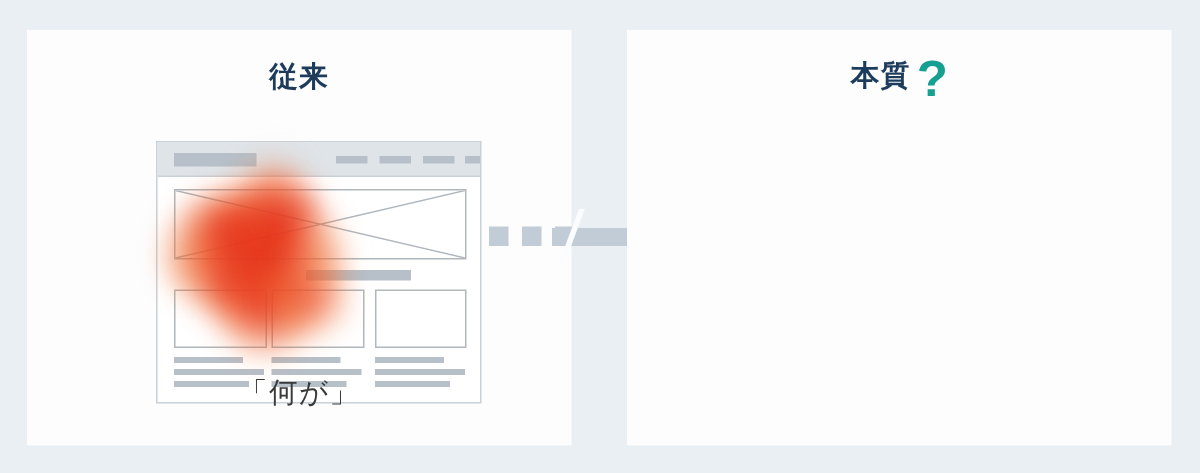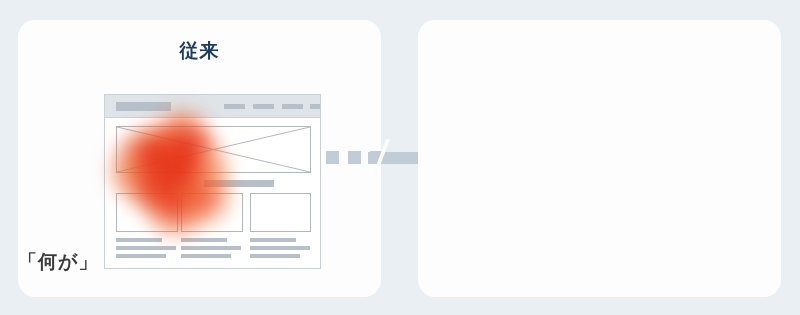--- a/index.html
+++ b/index.html
@@ -22,21 +22,20 @@
     width: 800px;
     height: 315px;
   }
 
   
   .panel {
     position: absolute;
     background: #fdfdfe;
     top: 20px;
     height: 277px;
-    border-radius: 17px;
   }
   #panel-left  { left: 18px;  width: 363px; }
   #panel-right { left: 418px; width: 363px; }
 
   .panel-title {
     position: absolute;
     left: 0;
     top: 18px;
     width: 100%;
     text-align: center;
@@ -44,22 +43,23 @@
     font-weight: bold;
     color: #1d3c5c;
     letter-spacing: 1px;
     white-space: nowrap;
   }
   .panel-caption {
     position: absolute;
     left: 0;
     bottom: 22px;
     width: 100%;
+    text-align: center;
     font-size: 19px;
-    font-weight: bold;
+    font-weight: normal;
     color: #3a3a3a;
     letter-spacing: 1px;
     white-space: nowrap;
   }
   #right-title-wrap {
     position: absolute;
     top: 14px;
     left: 0;
     width: 100%;
     text-align: center;
@@ -283,16 +283,19 @@
     </div>
     <div id="arrow-slash">
       <svg width="20" height="38" viewBox="0 0 20 38" aria-hidden="true">
         <path d="M 16 0 L 20 0 L 6 38 L 2 38 Z" fill="#fafcfd"></path>
       </svg>
     </div>
   </div>
 
   <div class="panel" id="panel-right">
 
+    <div id="right-title-wrap">
+      <span class="t-main">本質</span><span class="t-q">?</span>
+    </div>
 
   </div>
 
 </div>
 
 </body></html>

